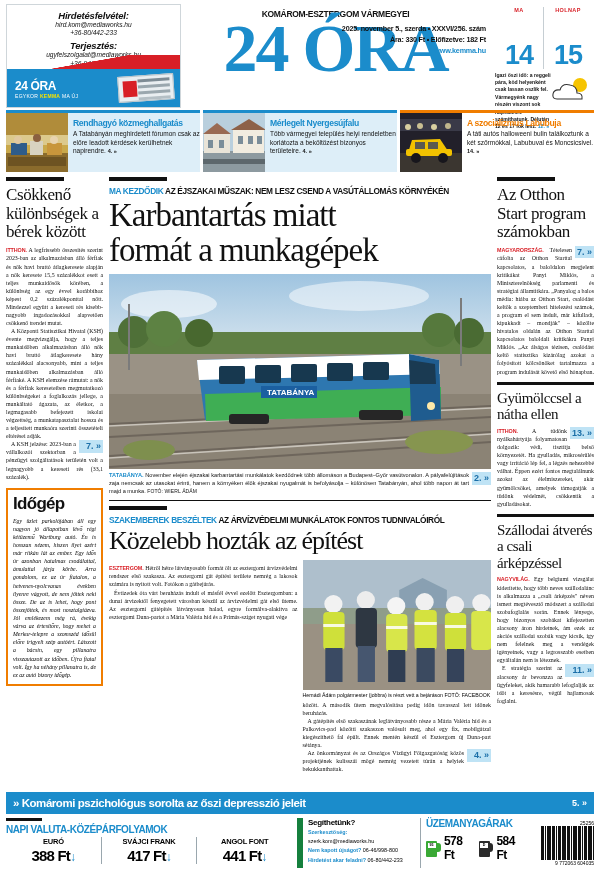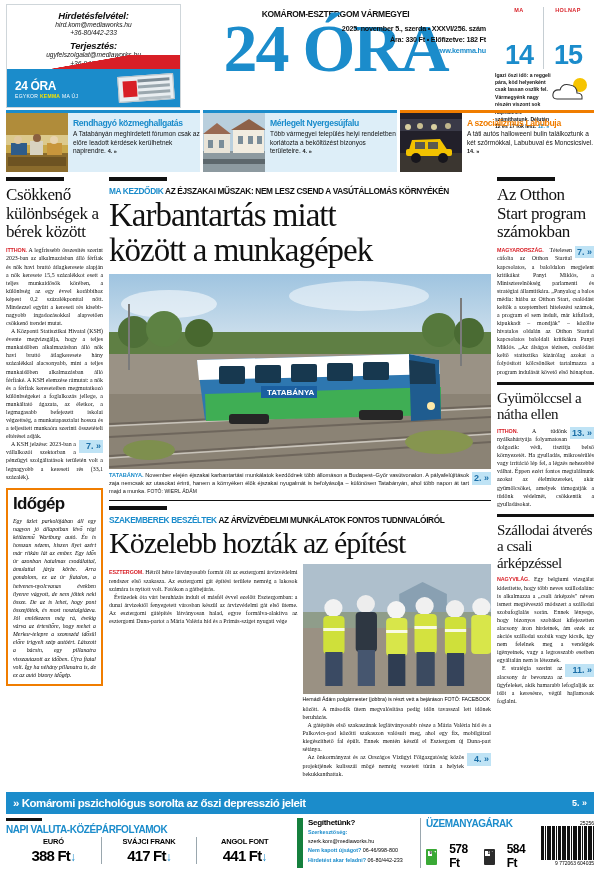--- a/index.html
+++ b/index.html
@@ -94,21 +94,21 @@
   .idogep-h { font-size:17px; font-weight:bold; letter-spacing:-0.7px; color:#111; }
   .idogep-t { font-family:"Liberation Serif", serif; font-style:italic; font-size:5.8px;
     line-height:1.4; text-align:justify; margin-top:3px; }
 
   
   .kicker-line { font-size:8.3px; font-weight:bold; letter-spacing:-0.35px; color:#111;
     margin-bottom:2px; white-space:nowrap; }
   .kicker-line b { color:#1b8ccb; }
   .lead-head { font-family:"Liberation Serif", serif; font-size:33px; line-height:1.06;
     letter-spacing:-1px; color:#111; }
-  .lead-head.two { font-size:30px; }
+  .lead-head.two { font-size:26px; }
   .photo-main { height:195px; margin-top:6px; position:relative; overflow:hidden; background:#4d7c0f;}
   .cap { font-size:5.6px; line-height:1.4; color:#111; margin-top:3px; text-align:justify;}
   .cap .loc { color:#1b8ccb; font-weight:bold; }
   .cap .credit { font-size:5px; letter-spacing:0.1px; }
 
   .two-col { display:flex; gap:5px; margin-top:5px; }
   .two-col > div { flex:1; }
   .photo-sec { height:130px; background:#9aa9b2; position:relative; overflow:hidden; margin-bottom:2px;}
   .cap2 { font-size:5.2px; line-height:1.3; }
 
@@ -126,21 +126,21 @@
   .f-cell { flex:1; text-align:center; }
   .f-cell + .f-cell { border-left:1px solid #9aa7ae; }
   .f-name { font-size:7.5px; font-weight:bold; letter-spacing:-0.2px;text-align:center; }
   .f-val { font-size:15px; font-weight:bold; letter-spacing:-0.8px; margin-top:1px; }
   .f-val .arr { color:#1b8ccb; font-size:12px; font-weight:normal;}
   .f-help { width:118px; border-left:6px solid #15803d; padding-left:5px;}
   .f-help-h { font-size:8px; font-weight:bold; letter-spacing:-0.3px;}
   .f-help-l { font-size:5.4px; line-height:1.6; margin-top:1px;}
   .f-help-l b { color:#1b8ccb; }
   .f-fuel { width:108px; border-left:1px solid #9aa7ae; padding-left:5px;}
-  .fuel-row { display:flex; align-items:center; gap:13px; margin-top:13px;}
+  .fuel-row { display:flex; align-items:center; gap:3px; margin-top:5px;}
   .fuel-val { font-size:12px; font-weight:bold; letter-spacing:-0.5px;}
   .pump { width:15px; height:17px; position:relative;}
   .pump .bdy { position:absolute; left:0; top:1px; width:11px; height:16px; border-radius:1px;}
   .pump .lbl { position:absolute; left:1.5px; top:3px; width:8px; height:5px; background:#fff; font-size:3.6px;
      text-align:center; font-weight:bold; line-height:5px;}
   .pump .noz { position:absolute; right:0; top:3px; width:4px; height:9px; border-radius:0 3px 3px 0;}
   .f-bar { flex:1; display:flex; align-items:flex-start; justify-content:flex-end; padding-top:2px;}
 
   .barcode { display:flex; align-items:flex-end; height:34px; gap:0.6px; }
   .barcode i { display:block; width:1px; background:#111; height:100%; }
@@ -310,21 +310,21 @@
         <div class="idogep-t">Egy üzlet parkolójában áll egy nagyon jó állapotban lévő régi kétüzemű Wartburg autó. Én is hosszan nézem, hiszen ilyet azért már ritkán lát az ember. Egy idős úr azonban hatalmas csodálattal, ámulattal járja körbe. Arra gondolom, ez az úr fiatalon, a hetvenes-nyolcvanas években ilyenre vágyott, de nem jöttek neki össze. De az is lehet, hogy pont összejöttek, és most nosztalgiázva. Jól emlékezem még rá, évekig várva az értesítőre, hogy mehet a Merkur-telepre a szomszéd idősül előre irigyelt szép autóért. Látszott a bácsin, egy pillanatra visszautazott az időben. Újra fiatal volt. Így ha néhány pillanatra is, de ez az autó bizony időgép.</div>
       </div>
     </div>
 
     <div class="col-c">
       <div class="rule-blk"></div>
       <div class="kicker-line">
         <b>MA KEZDŐDIK</b><span> AZ ÉJSZAKAI MŰSZAK: NEM LESZ CSEND A VASÚTÁLLOMÁS KÖRNYÉKÉN</span>
       </div>
       <div class="lead-head">Karbantartás miatt</div>
-      <div class="lead-head">között a munkagépek</div>
+      <div class="lead-head">formát a munkagépek</div>
 
       <div class="photo-main">
         <svg width="100%" height="195" viewBox="0 0 382 195" preserveAspectRatio="none">
           <defs>
             <linearGradient id="skyG" x1="0" y1="0" x2="0" y2="1">
               <stop offset="0%" stop-color="#9fc4e0"></stop>
                 <stop offset="100%" stop-color="#d7e5ef"></stop>
             </linearGradient>
           </defs>
           <rect width="382" height="78" fill="url(#skyG)"></rect>

